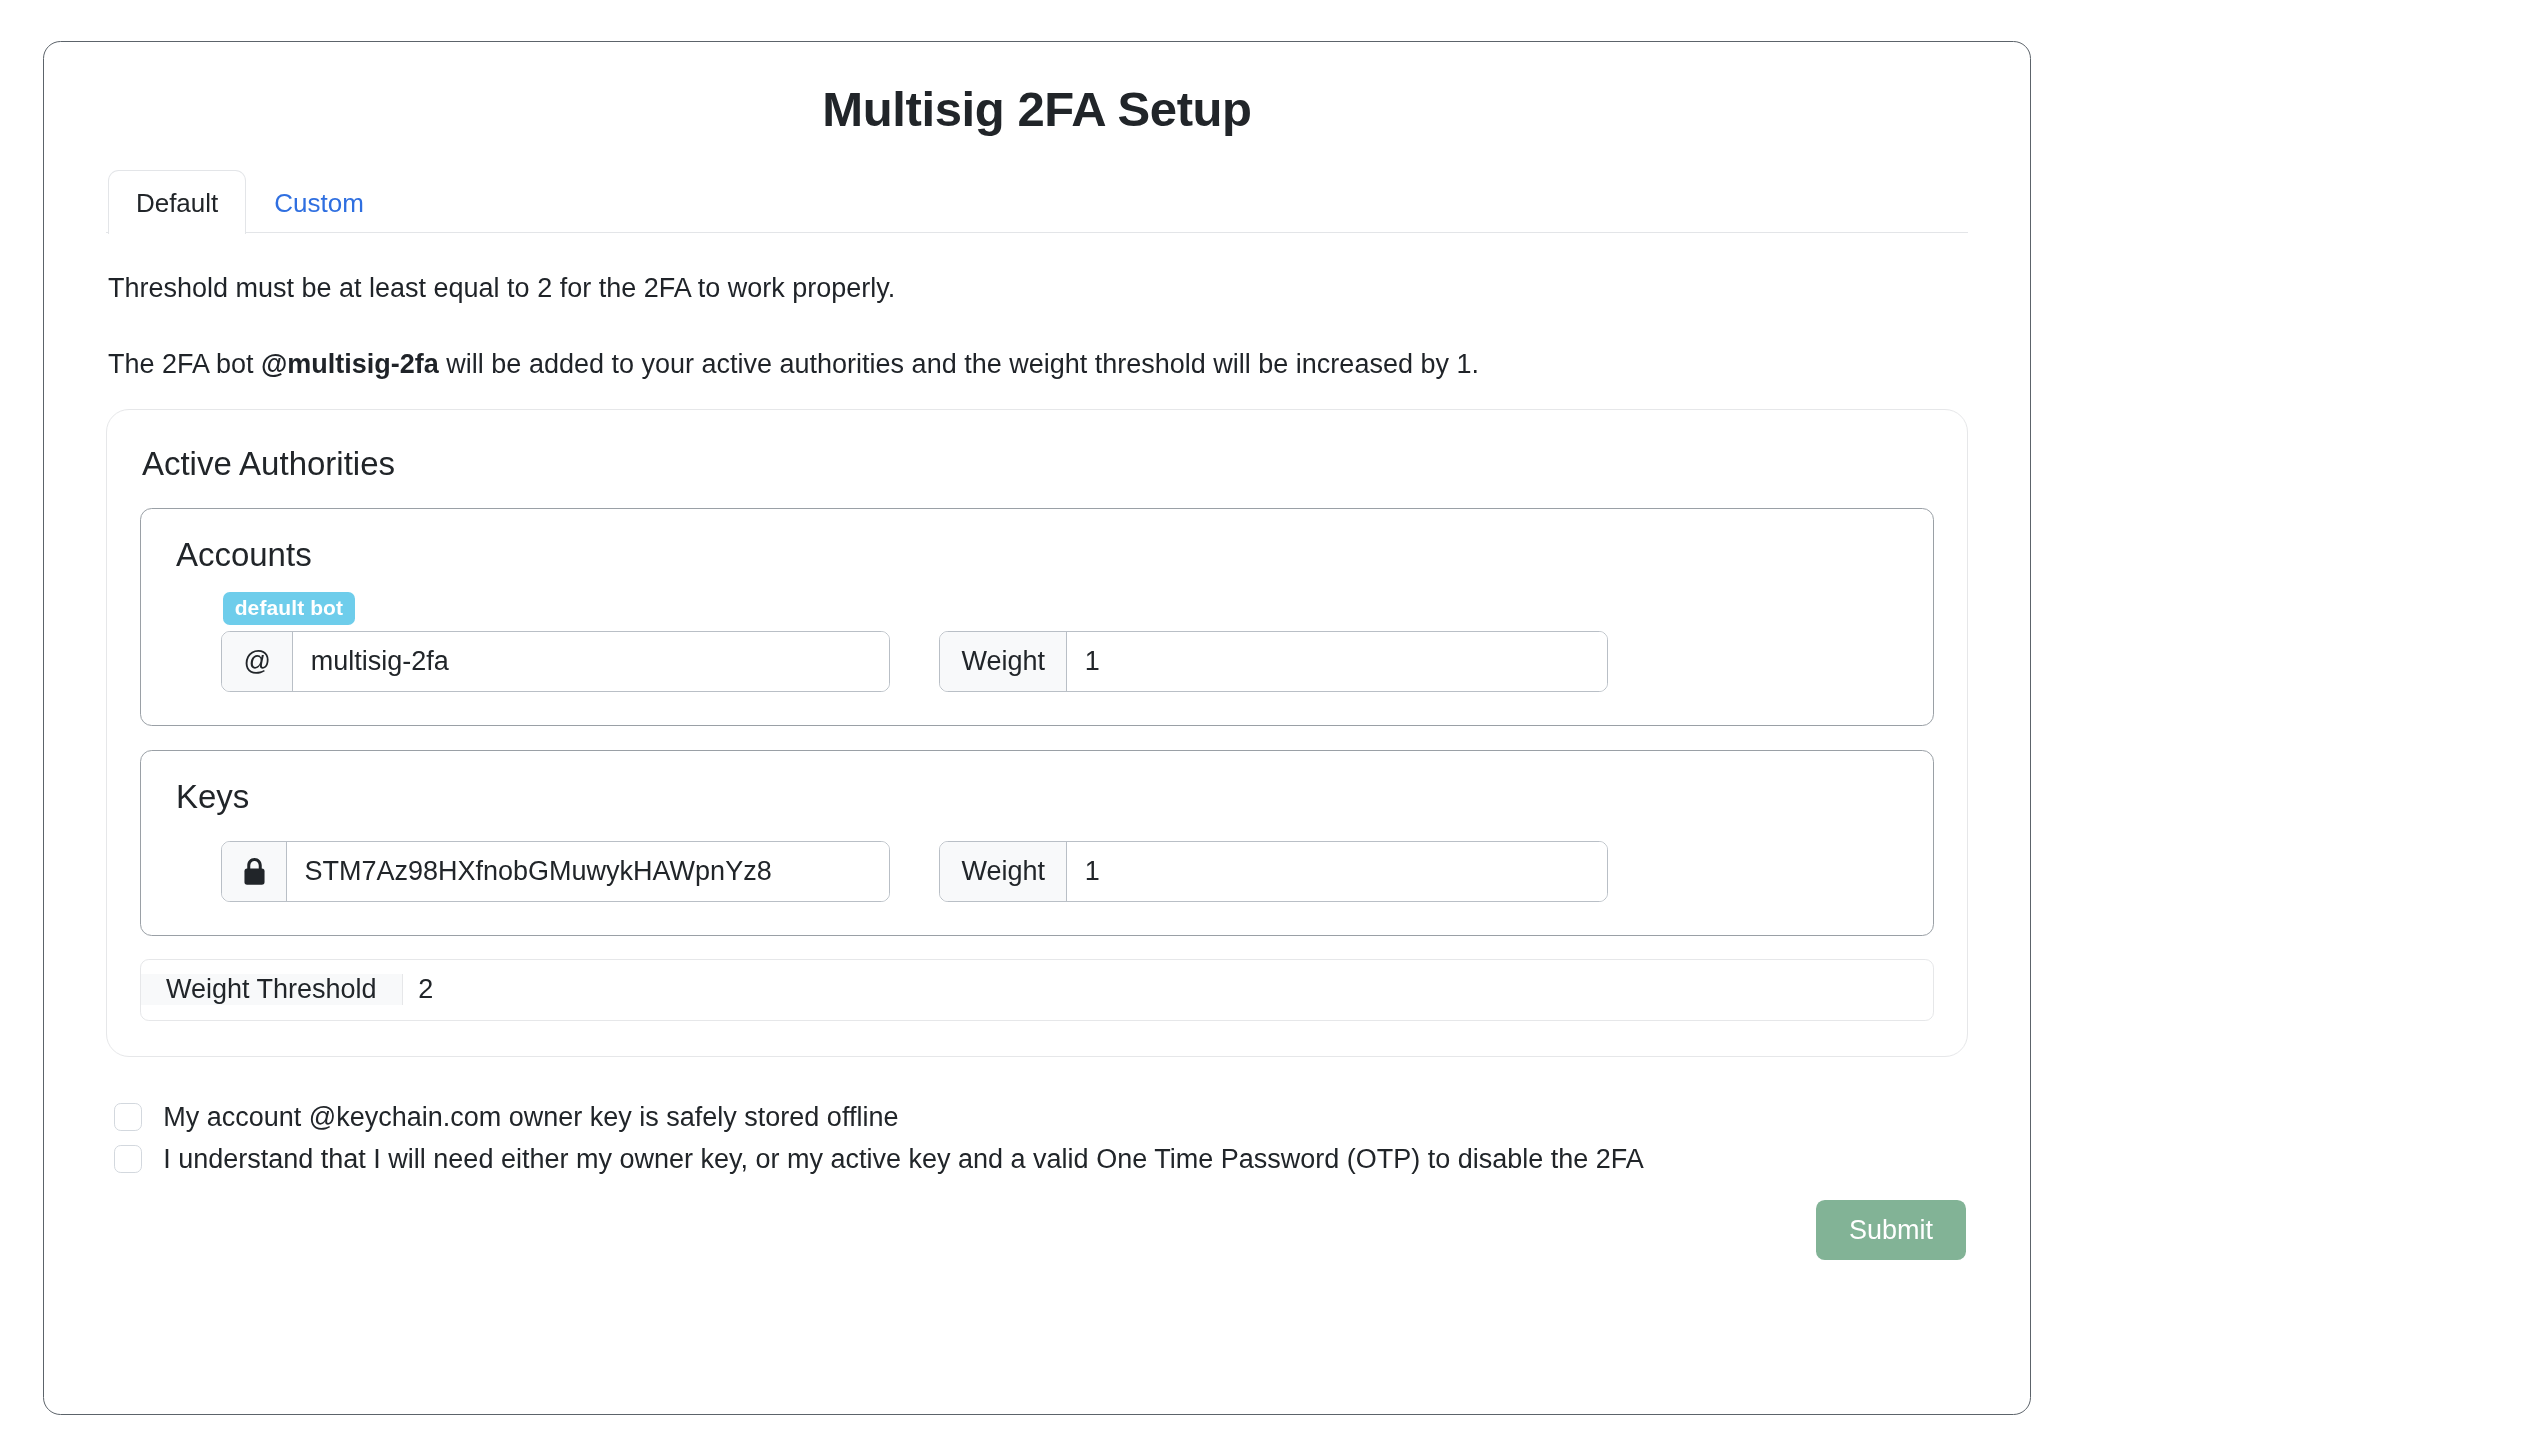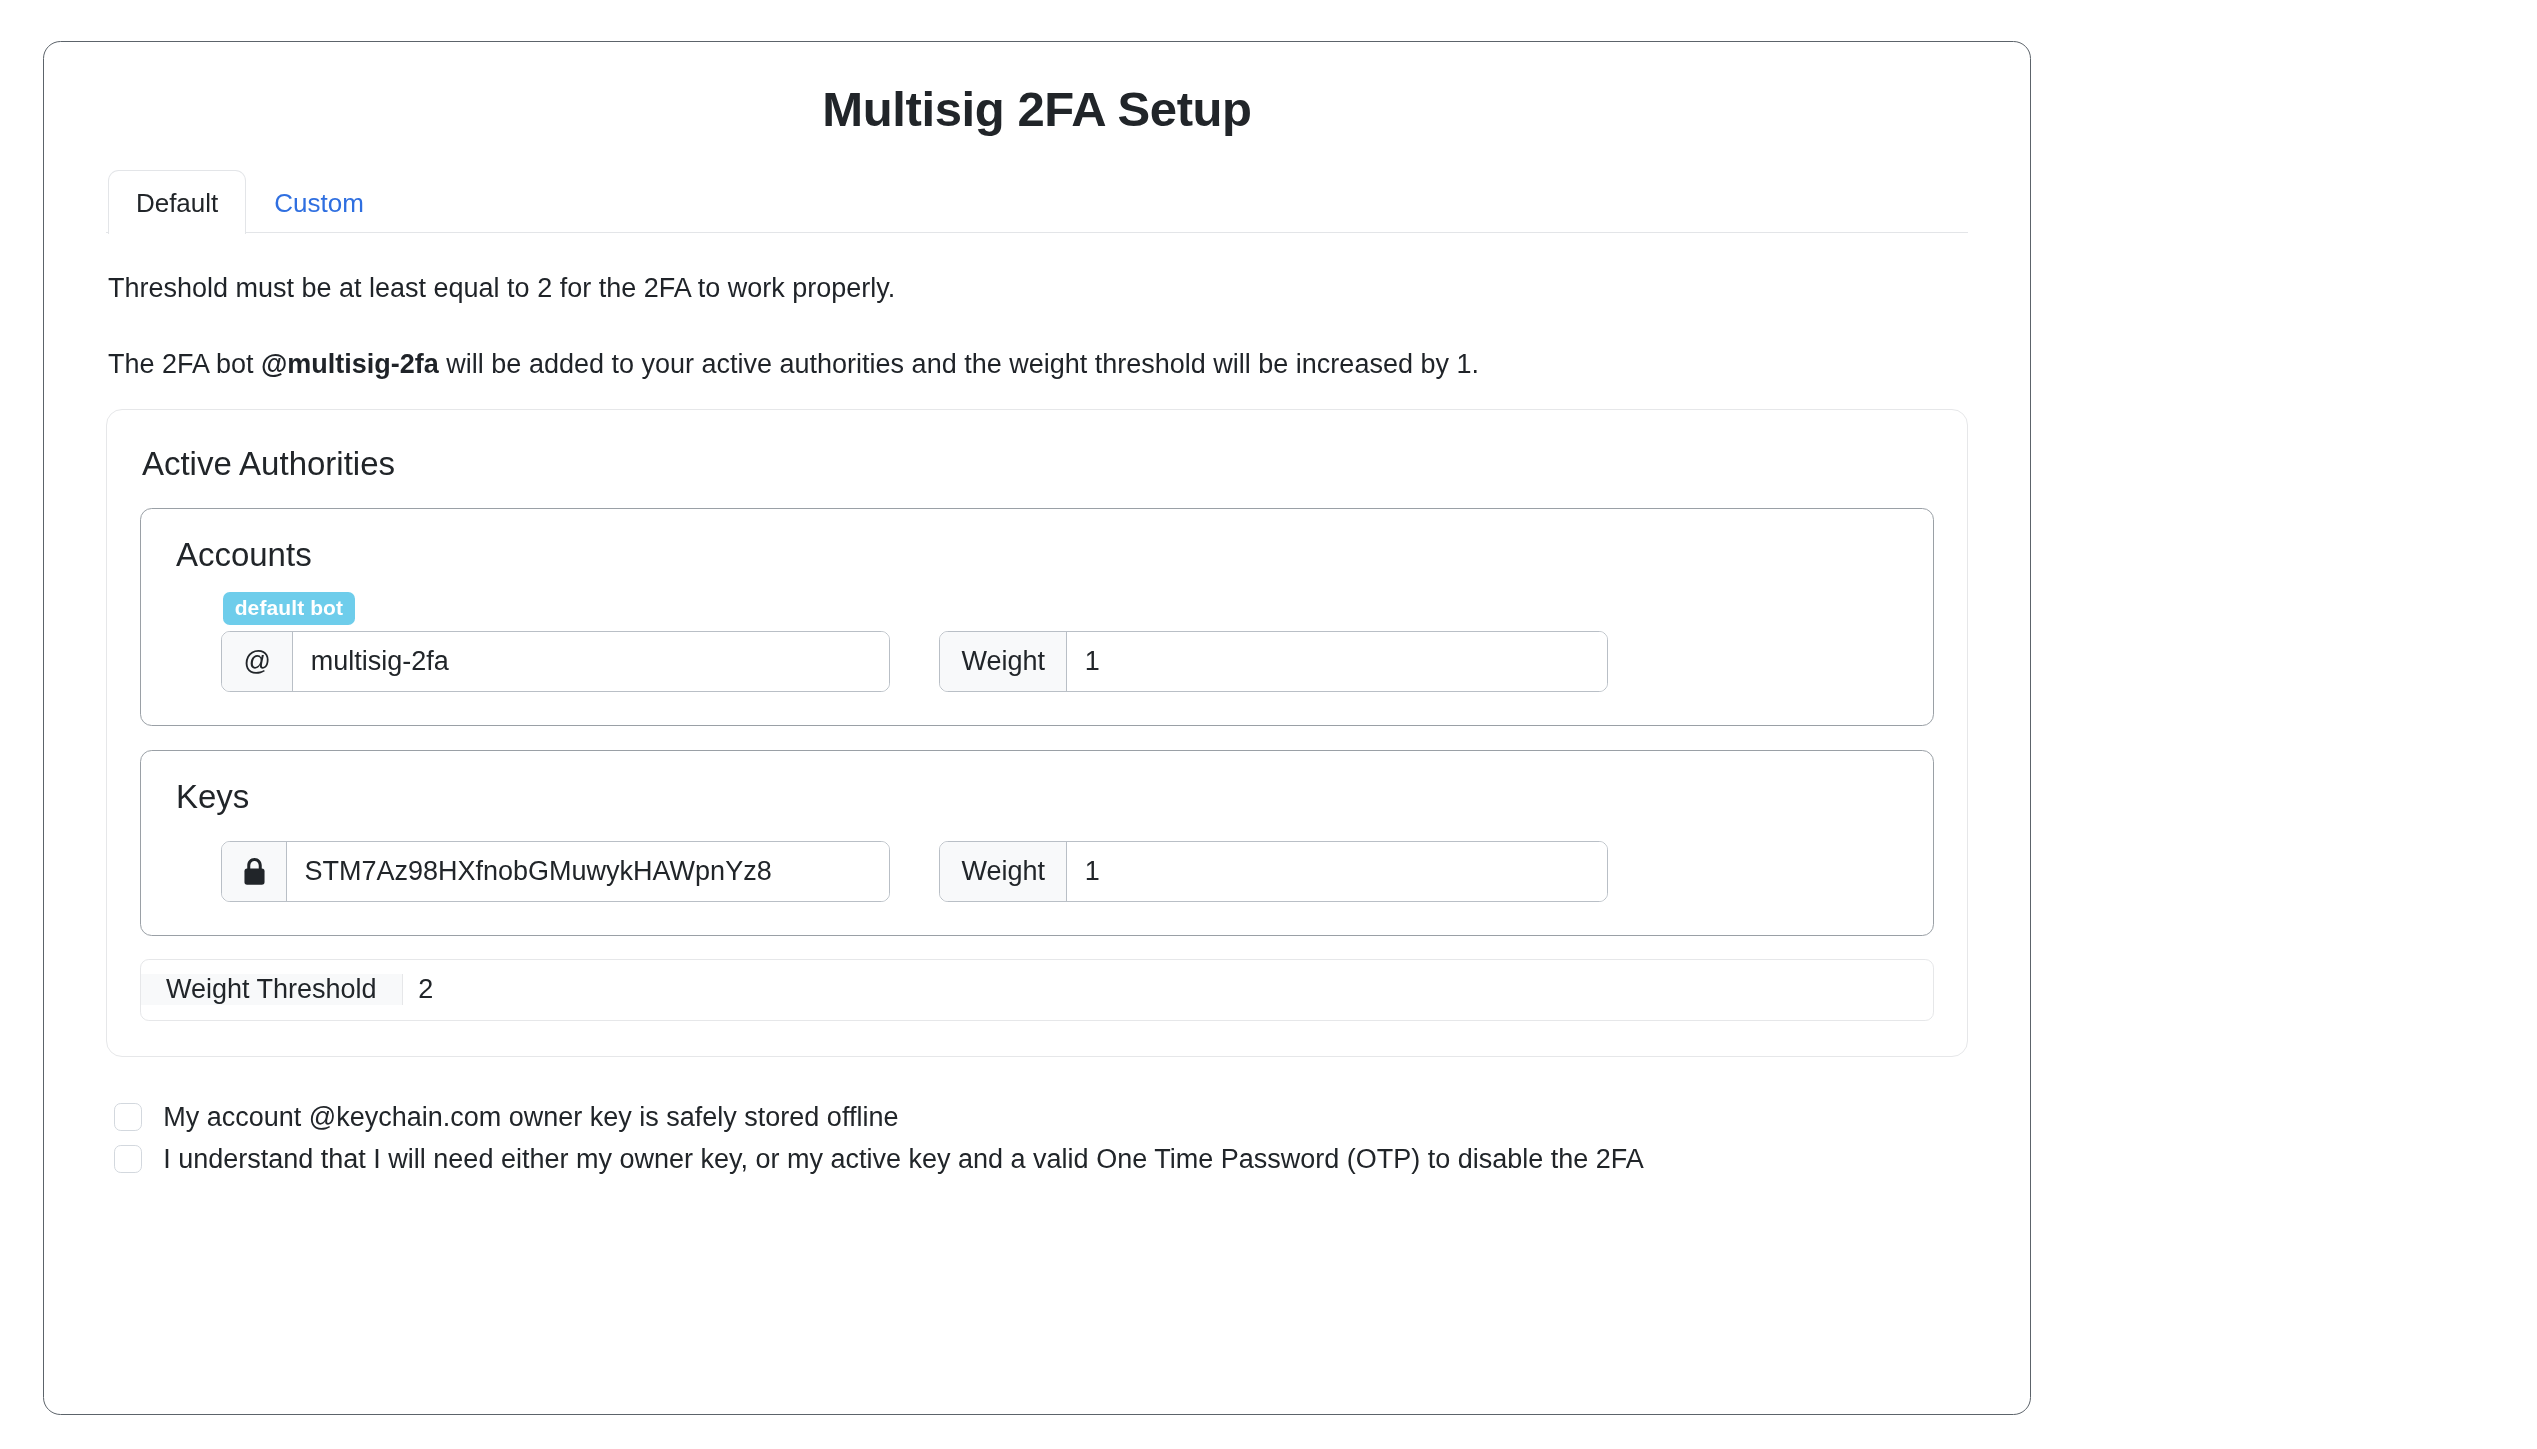--- a/index.html
+++ b/index.html
@@ -78,21 +78,21 @@
     margin: 37px 0 0 1.9px;
     line-height: 1.35;
   }
   .para.second { margin-top: 39px; }
   .para b { font-weight: 700; }
 
   
   .authorities {
     margin-top: 27px;
     border: 1.9px solid #e6e7e9;
-    border-radius: 16px;
+    border-radius: 23px;
     padding: 29px 33px 35px 33px;
   }
   .authorities-title {
     font-size: 33px;
     color: #212529;
     font-weight: 400;
     margin: 5.8px 0 25px 1.9px;
   }
 
   .group-box {
@@ -313,16 +313,19 @@
       <div class="check-row">
         <div class="cbox"></div>
         <div class="check-label">My account @keychain.com owner key is safely stored offline</div>
       </div>
       <div class="check-row">
         <div class="cbox"></div>
         <div class="check-label">I understand that I will need either my owner key, or my active key and a valid One Time Password (OTP) to disable the 2FA</div>
       </div>
     </div>
 
+    <div class="submit-bar">
+      <button class="submit-btn">Submit</button>
+    </div>
 
   </div>
 </div>
 
 
 </body></html>

